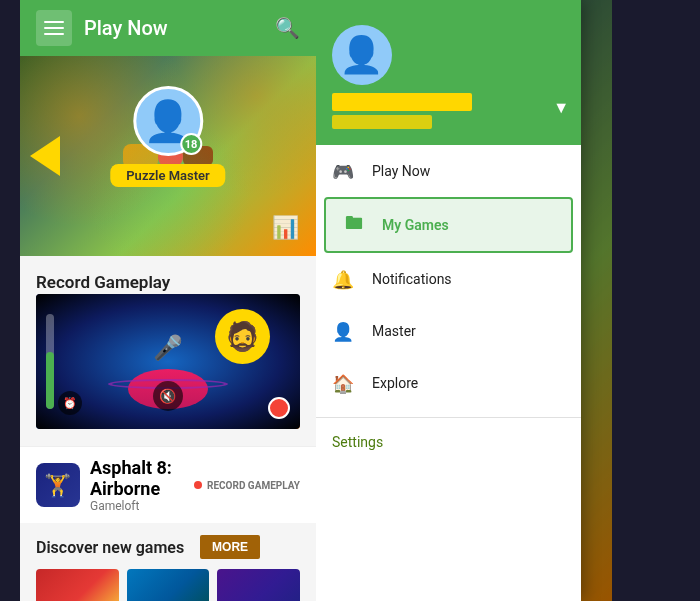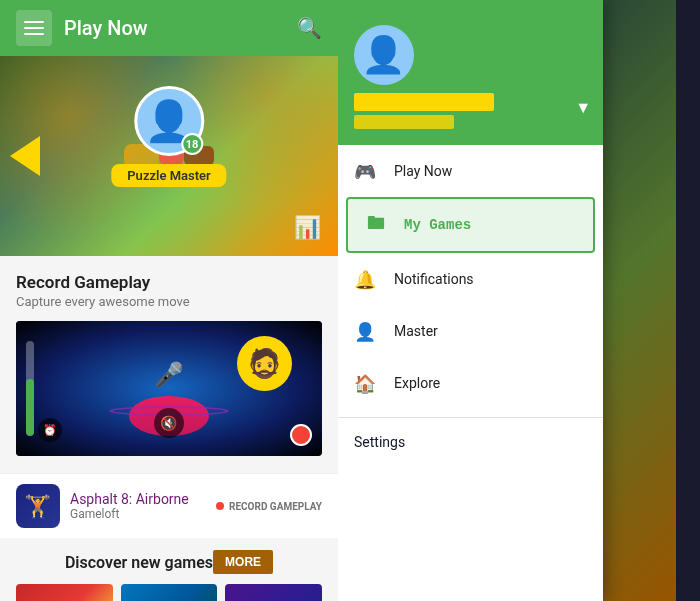--- a/index.html
+++ b/index.html
@@ -7,24 +7,25 @@
       width: 700px;
       height: 601px;
       overflow: hidden;
       font-family: 'Roboto', Arial, sans-serif;
       position: relative;
       background: #1a1a2e;
     }
 
     
     .app-container {
-      width: 676px;
+      width: 612px;
       height: 601px;
       position: relative;
       display: flex;
+      padding-left: 20px;
     }
 
     
     .main-panel {
       width: 350px;
       height: 601px;
       position: relative;
       background: #f5f5f5;
       overflow: hidden;
     }
@@ -338,23 +339,23 @@
       overflow: hidden;
       display: flex;
       align-items: center;
       justify-content: center;
       font-size: 22px;
     }
 
     .game-info { flex: 1; }
 
     .game-title {
-      font-size: 14px;
-      font-weight: 400;
-      color: #701a75;
+      font-size: 18px;
+      font-weight: 700;
+      color: #000000;
     }
 
     .game-dev {
       font-size: 12px;
       color: #757575;
     }
 
     .record-gameplay-btn {
       display: flex;
       align-items: center;
@@ -372,23 +373,24 @@
     }
 
     
     .discover-section {
       padding: 12px 16px 8px;
       background: #f5f5f5;
     }
 
     .discover-header {
       display: flex;
-      justify-content: center;
+      justify-content: flex-start;
       align-items: center;
       margin-bottom: 10px;
+      gap: 16px;
     }
 
     .discover-title {
       font-size: 16px;
       font-weight: 600;
       color: #212121;
     }
 
     .more-btn {
       background: #a16207;
@@ -535,33 +537,32 @@
     }
 
     .drawer-item-label {
       font-size: 14px;
       color: #212121;
     }
 
     .drawer-item.highlighted .drawer-item-label {
       color: #4CAF50;
       font-weight: 600;
-      font-family: Liberation Mono, monospace;
     }
 
     .drawer-divider {
       height: 1px;
       background: #e0e0e0;
       margin: 8px 0;
     }
 
     .drawer-section-label {
       padding: 8px 16px;
       font-size: 14px;
-      color: #0f172a;
+      color: #4d7c0f;
       cursor: pointer;
     }
 
     
     .drawer-overlay {
       position: absolute;
       top: 0;
       left: 265px;
       right: 0;
       bottom: 0;
@@ -611,21 +612,20 @@
           <span class="hero-avatar-icon">👤</span>
           <div class="notification-badge">18</div>
         </div>
         <div class="hero-name-bar">Puzzle Master</div>
       </div>
       <div class="stats-icon">📊</div>
     </div>
 
     <div class="record-section">
       <div class="record-title">Record Gameplay</div>
-      <div class="record-subtitle">Capture every awesome move</div>
       <div class="record-image">
         <div class="planet-bg"></div>
         <div class="volume-bar">
           <div class="volume-fill"></div>
         </div>
         <div class="planet"></div>
         <div class="planet-ring"></div>
         <div class="mic-icon-overlay">🎤</div>
         <div class="character-avatar">🧔</div>
         <div class="no-mic-icon">🔇</div>

